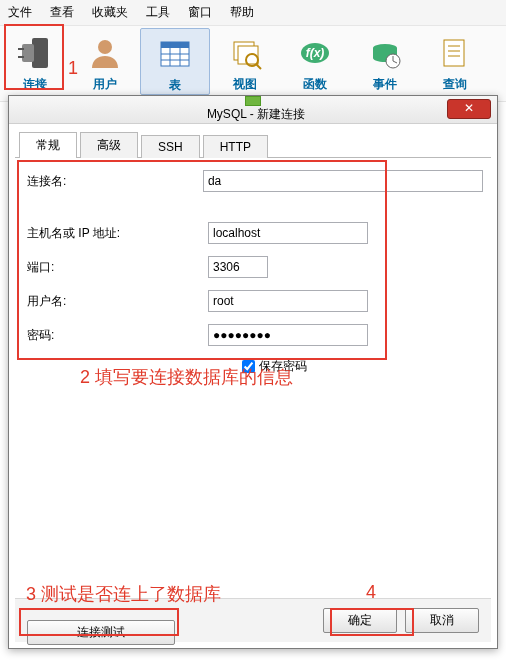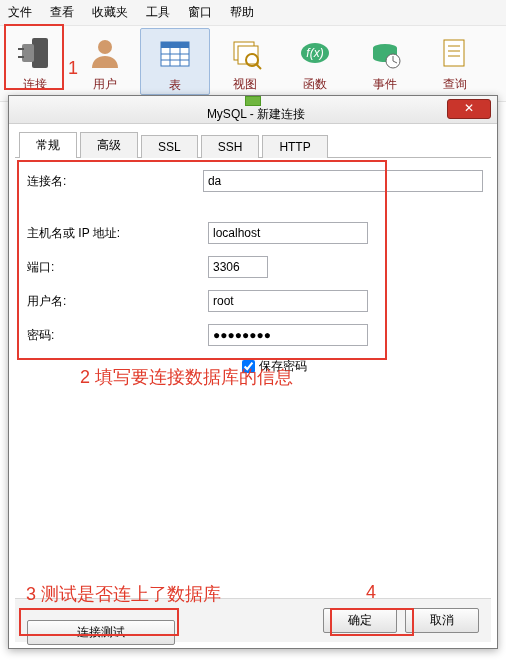--- a/index.html
+++ b/index.html
@@ -4,23 +4,23 @@
 <style>
   * { box-sizing: border-box; margin: 0; padding: 0; font-family: "Microsoft YaHei", SimSun, sans-serif; font-size: 12px; }
   body { width: 506px; height: 660px; background: #ffffff; position: relative; overflow: hidden; }
 
   
   .menubar { display: flex; gap: 18px; padding: 4px 8px; background: #f5f5f5; border-bottom: 1px solid #e6e6e6; }
   .menubar span { cursor: default; }
 
   
   .ribbon { display: flex; background: #fafafa; padding: 2px 0 6px 0; border-bottom: 1px solid #e5e5e5; }
-  .ribbon-item { width: 70px; text-align: center; padding-top: 4px; }
+  .ribbon-item { width: 70px; text-align: center; padding-top: 4px; font-weight: bold; }
   .ribbon-item .icon { height: 42px; display:flex; align-items:center; justify-content:center; }
-  .ribbon-item .label { margin-top: 2px; color:#7f1d1d; }
+  .ribbon-item .label { margin-top: 2px; color:#0369a1; }
   .ribbon-item.active { background: #dfe9f5; border: 1px solid #9cb9dd; border-radius: 2px; }
 
   .red-box { border: 2px solid #e43a2f; position: absolute; pointer-events: none; }
   .red-text { color: #e13a2a; position: absolute; font-size: 18px; }
 
   
   .dialog { position: absolute; left: 8px; top: 95px; width: 490px; height: 554px; background: #fff; border: 1px solid #7a7a7a; box-shadow: 0 2px 8px rgba(0,0,0,.3); }
   .titlebar { height: 28px; background: linear-gradient(#f7f7f7,#e8e8e8); display:flex; align-items:center; padding-left:6px; border-bottom:1px solid #cfcfcf; position:relative;flex-direction:column;}
   .titlebar .tb-icon { width:16px; height:16px; margin-right:6px; background:#6fb63f; display:inline-block; border:1px solid #4f9a24;}
   .titlebar .close { position:absolute; right:6px; top:3px; width:44px; height:20px; background:#c9352b; border:1px solid #8a241d; border-radius:3px; color:#fff; text-align:center; line-height:17px;}
@@ -142,21 +142,20 @@
 <div class="dialog">
   <div class="titlebar">
     <span class="tb-icon"></span>
     <span>MySQL - 新建连接</span>
     <div class="close">✕</div>
   </div>
   <div class="dialog-body">
     <div class="tabs">
       <div class="tab active">常规</div>
       <div class="tab">高级</div>
-      <div class="tab">SSL</div>
       <div class="tab">SSH</div>
       <div class="tab">HTTP</div>
     </div>
     <div class="tab-panel-border"></div>
 
     <div class="form-area">
       <div class="form-row">
         <label>连接名:</label>
         <input type="text" class="field-name" value="da" style="">
       </div>

